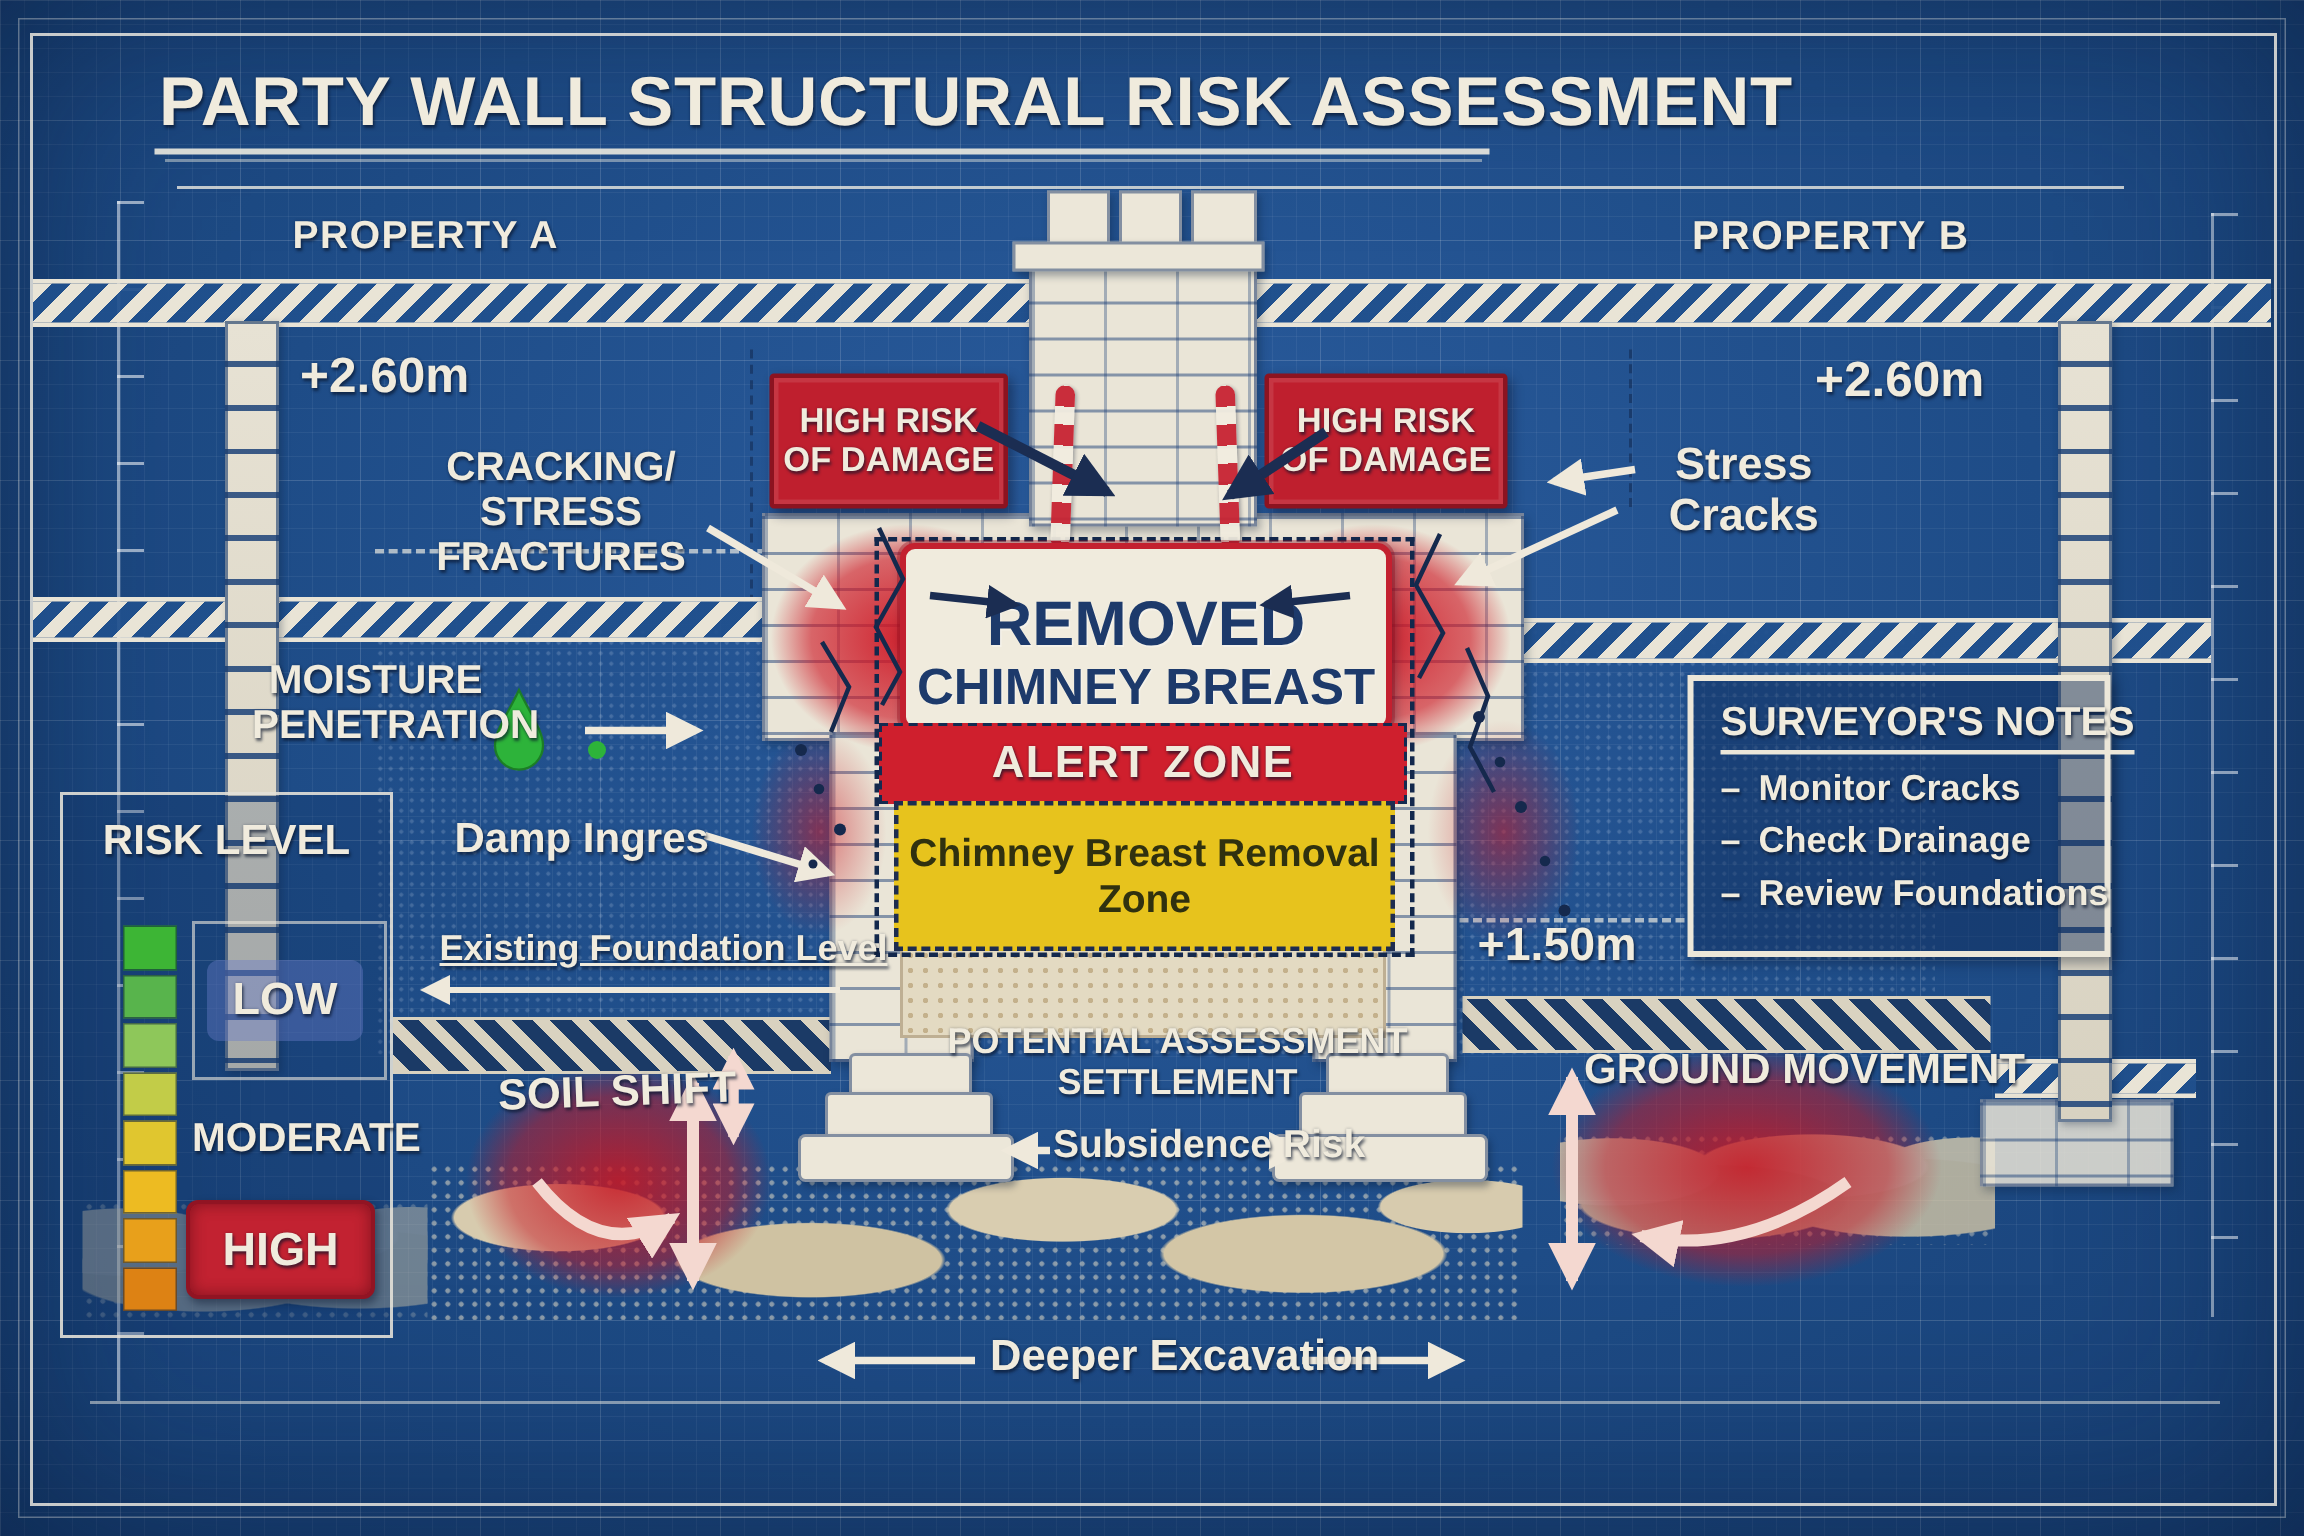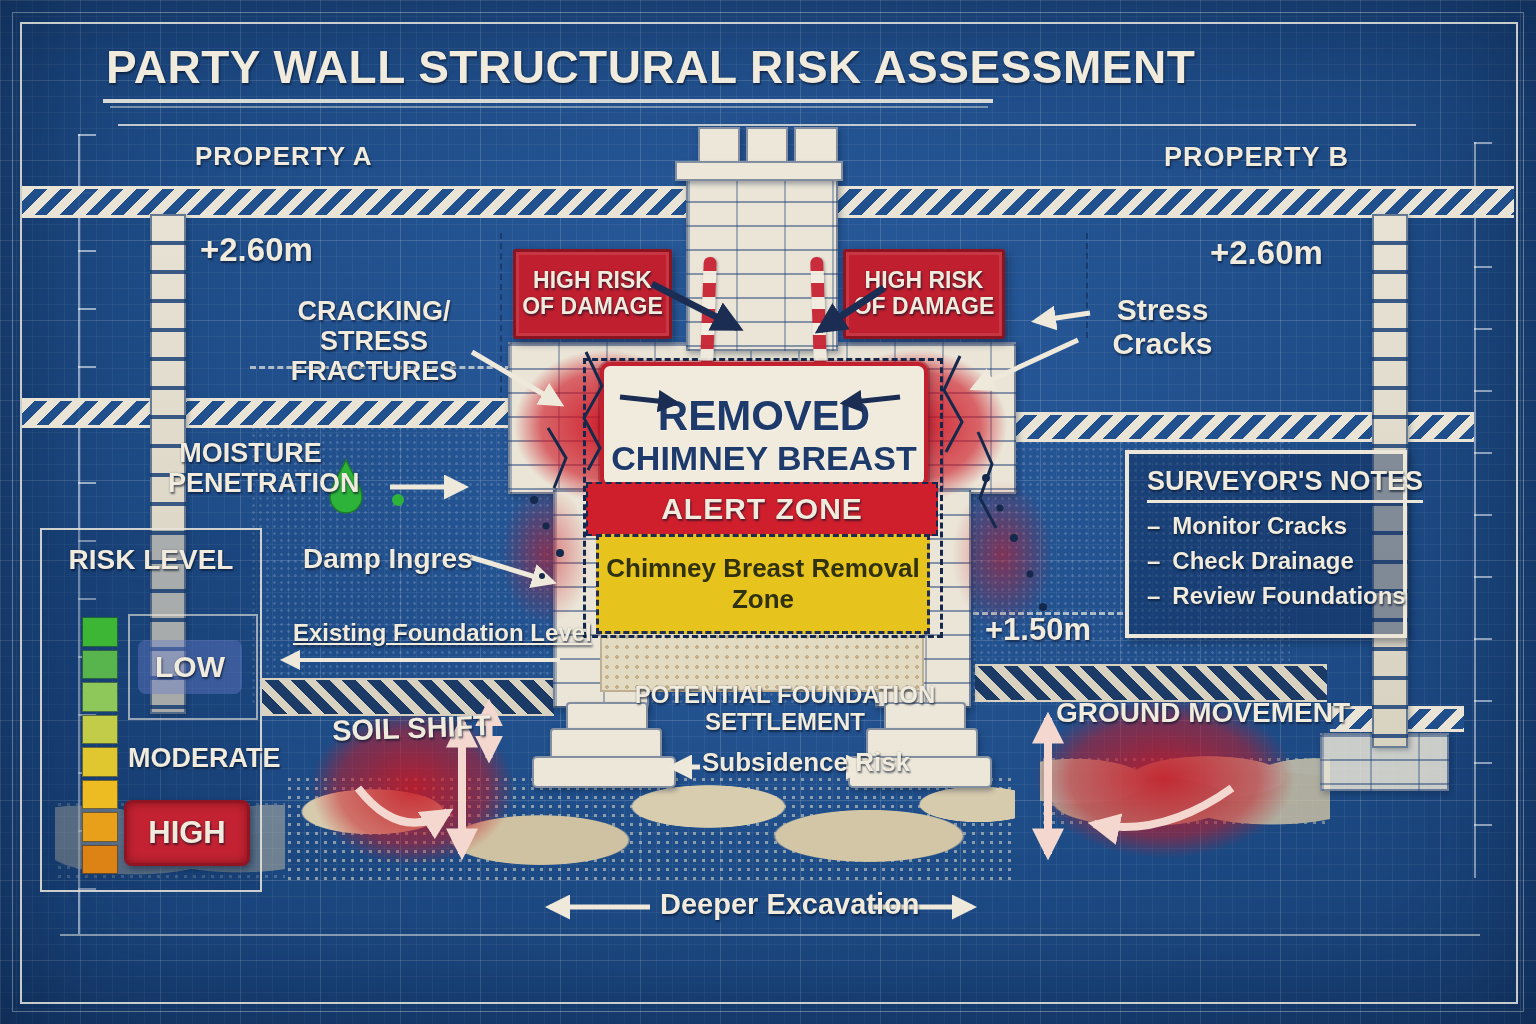--- a/index.html
+++ b/index.html
@@ -99,21 +99,21 @@
 
   <div class="abs" style="left:12px;top:12px;width:1510px;height:998px;border:1px solid rgba(240,238,228,.35);"></div>
   <div class="abs frame" style="left:20px;top:22px;width:1494px;height:978px;"></div>
 
   <div class="abs lbl" style="left:106px;top:42px;font-size:46px;letter-spacing:.5px;">PARTY WALL STRUCTURAL RISK ASSESSMENT</div>
   <div class="abs" style="left:103px;top:99px;width:890px;height:4px;background:#eceadf;opacity:.9;"></div>
   <div class="abs" style="left:110px;top:106px;width:878px;height:2px;background:#eceadf;opacity:.45;"></div>
   <div class="abs hline" style="left:118px;top:124px;width:1298px;"></div>
 
   <div class="abs lbl" style="left:195px;top:142px;font-size:26px;letter-spacing:1px;">PROPERTY A</div>
-  <div class="abs lbl" style="left:1128px;top:142px;font-size:27px;letter-spacing:1px;margin-left:36px;">PROPERTY B</div>
+  <div class="abs lbl" style="left:1128px;top:142px;font-size:27px;letter-spacing:1px;">PROPERTY B</div>
 
   <div class="abs hatch" style="left:22px;top:186px;width:1492px;height:26px;z-index:5;"></div>
 
   <div class="abs hatch" style="left:22px;top:398px;width:572px;height:24px;z-index:5;"></div>
   <div class="abs hatch" style="left:1012px;top:412px;width:462px;height:24px;z-index:5;"></div>
 
   <div class="abs" style="left:78px;top:134px;width:16px;height:800px;border-left:2px solid rgba(255,255,255,.5);
               background:repeating-linear-gradient(180deg, rgba(255,255,255,.55) 0 2px, transparent 2px 58px);"></div>
   <div class="abs" style="left:1474px;top:142px;width:16px;height:736px;border-left:2px solid rgba(255,255,255,.45);
               background:repeating-linear-gradient(180deg, rgba(255,255,255,.5) 0 2px, transparent 2px 62px);"></div>
@@ -214,21 +214,21 @@
     <div>Cracks</div>
   </div>
   <div class="abs lbl" style="left:168px;top:438px;width:165px;text-align:center;font-size:27px;z-index:40;white-space:normal;">
     <div>MOISTURE</div>
     <div>PENETRATION</div>
   </div>
   <div class="abs lbl" style="left:303px;top:543px;font-size:28px;z-index:40;">Damp Ingres</div>
   <div class="abs lbl" style="left:293px;top:620px;font-size:24px;z-index:40;text-decoration:underline;">Existing Foundation Level</div>
   <div class="abs lbl" style="left:985px;top:613px;font-size:31px;z-index:40;">+1.50m</div>
   <div class="abs lbl" style="left:618px;top:682px;width:334px;text-align:center;font-size:24px;z-index:40;white-space:normal;">
-    <div>POTENTIAL FOUNDATION</div>
+    <div>POTENTIAL ASSESSMENT</div>
     <div>SETTLEMENT</div>
   </div>
   <div class="abs lbl" style="left:702px;top:748px;font-size:26px;z-index:40;">Subsidence Risk</div>
   <div class="abs lbl" style="left:332px;top:712px;font-size:29px;z-index:40;transform:rotate(-2deg);">SOIL SHIFT</div>
   <div class="abs lbl" style="left:1056px;top:697px;font-size:28px;z-index:40;">GROUND MOVEMENT</div>
   <div class="abs lbl" style="left:660px;top:888px;font-size:29px;z-index:40;">Deeper Excavation</div>
 
   <div class="abs hline" style="left:60px;top:934px;width:1420px;opacity:.65;"></div>
 
   <div class="abs panel-border" style="left:40px;top:528px;width:218px;height:360px;z-index:25;background:rgba(16,48,95,.25);">

